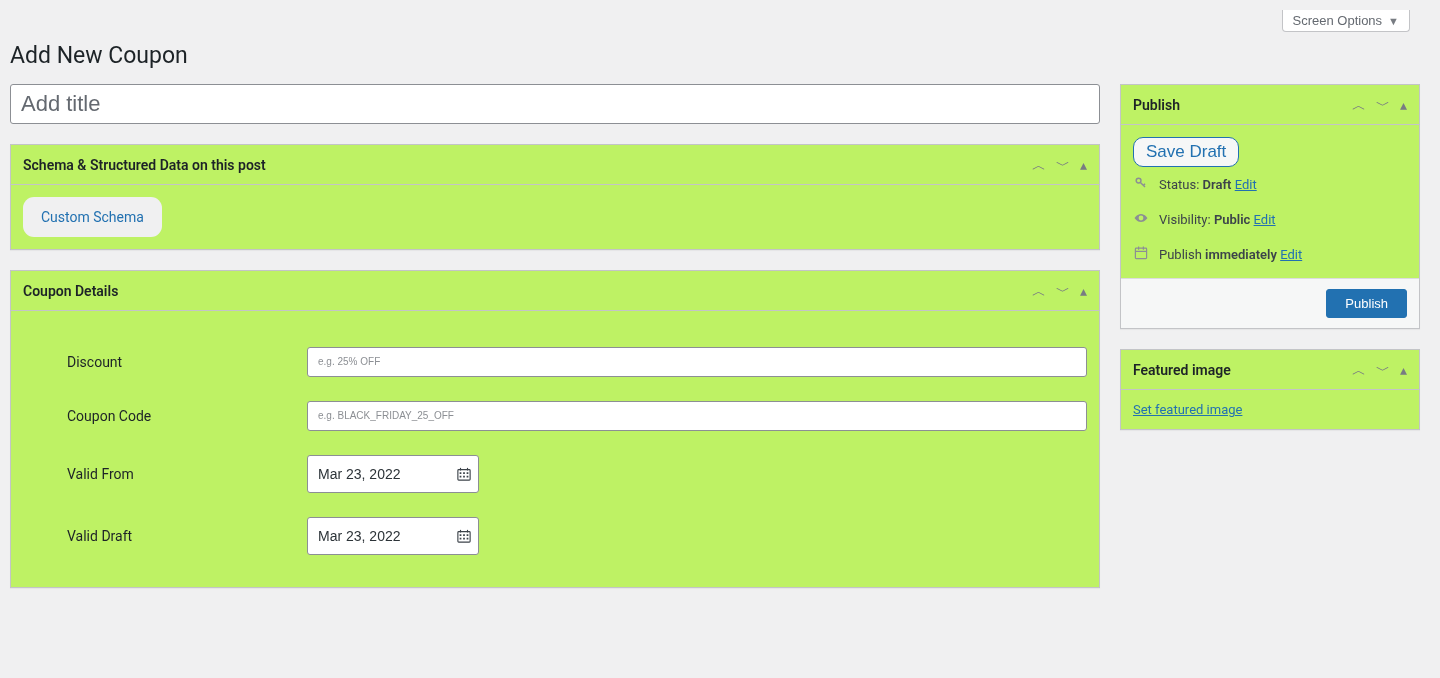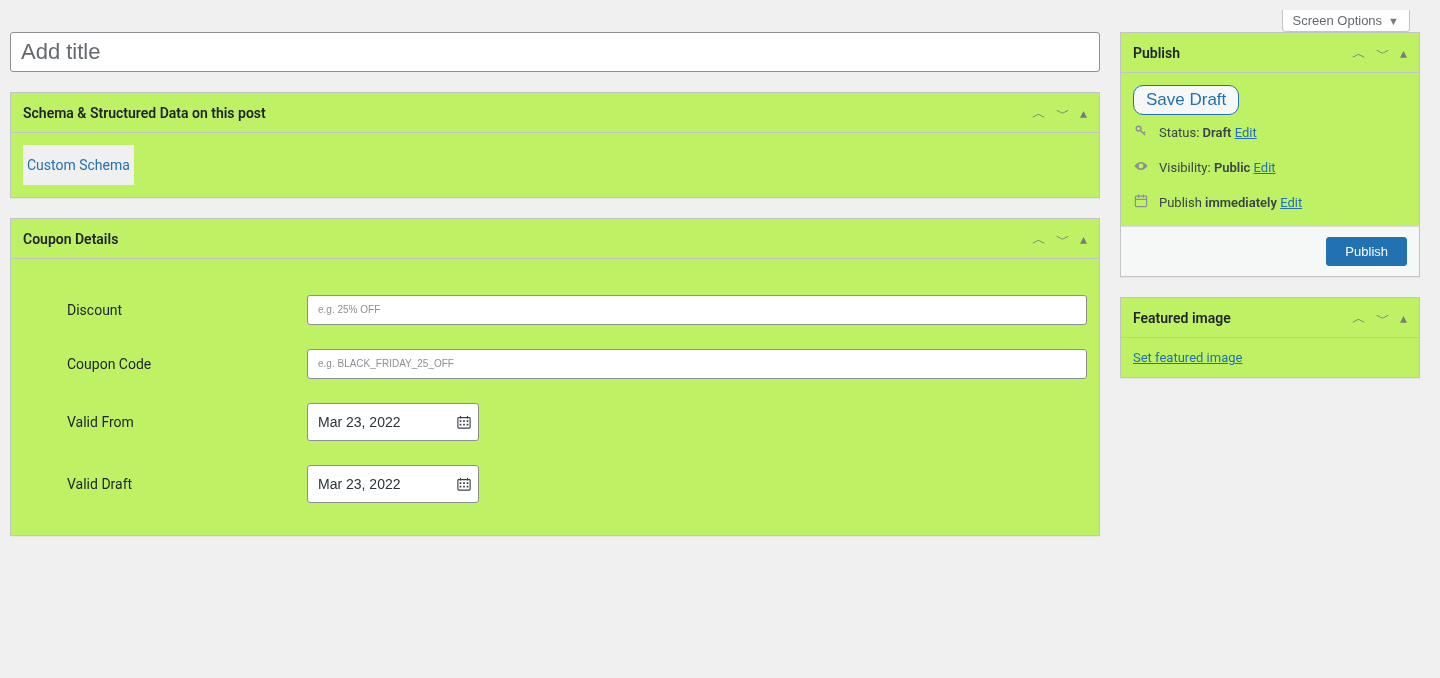--- a/index.html
+++ b/index.html
@@ -81,24 +81,25 @@
       display: flex;
       align-items: center;
       gap: 10px;
       color: #787c82;
     }
     .handle-actions span { cursor: pointer; font-size: 14px; line-height: 1; }
     .inside { padding: 12px; }
     .ul-tab {
       display: inline-block;
       background: #f0f0f1;
-      padding: 12px 4px;
+      padding: 12px 18px;
       font-size: 14px;
       color: #2271b1;
       cursor: pointer;
+      border-radius: 11px;
     }
     .coupon-row {
       display: flex;
       align-items: center;
       padding: 24px 0 0 0;
       margin-left: 44px;
     }
     .coupon-row:last-child { padding-bottom: 20px; }
     .coupon-label {
       width: 240px;
@@ -191,20 +192,21 @@
 
 <div class="wrap">
 
   <div class="screen-btn-wrap">
     <button class="screen-btn">
       <span>Screen Options</span>
       <span class="arr">▼</span>
     </button>
   </div>
 
+  <h1 class="page-title">Add New Coupon</h1>
 
   <div class="columns">
 
     <div class="col-main">
 
       <input type="text" class="title-input" placeholder="Add title" style="">
 
       
       <div class="postbox">
         <div class="postbox-header">

